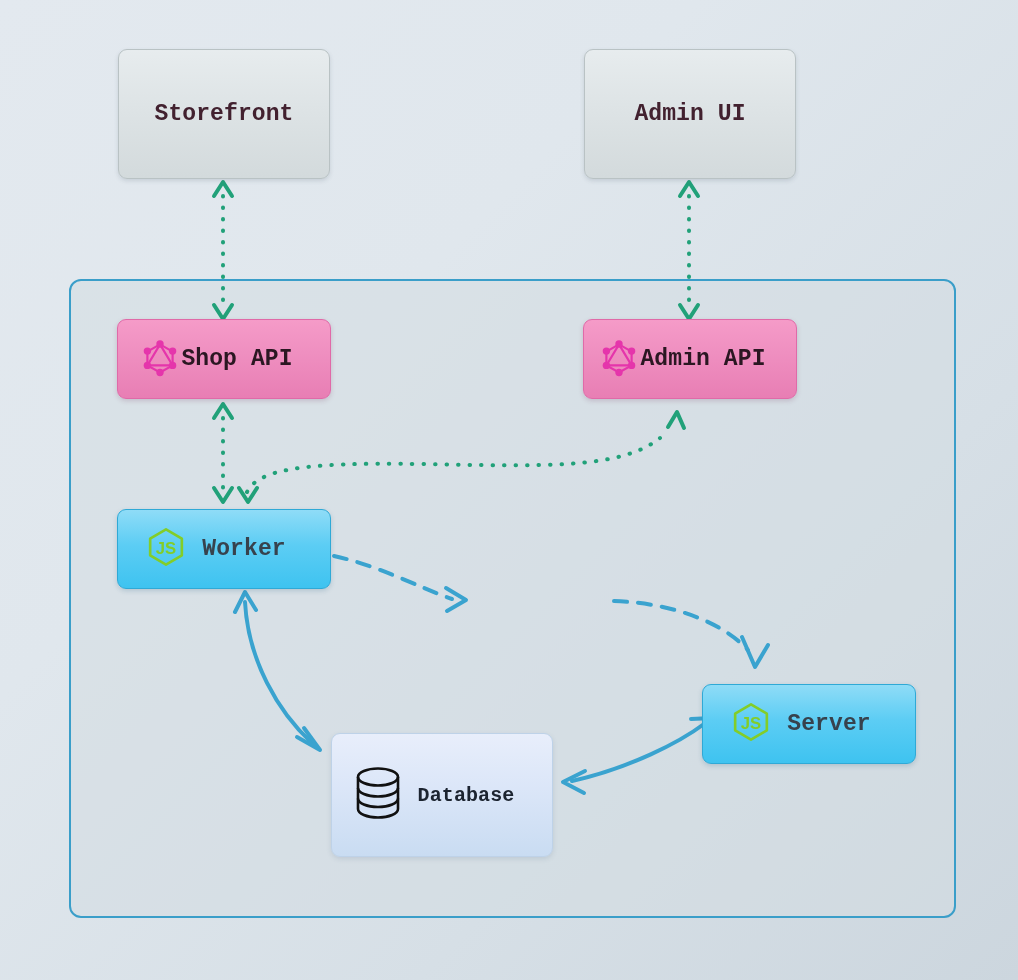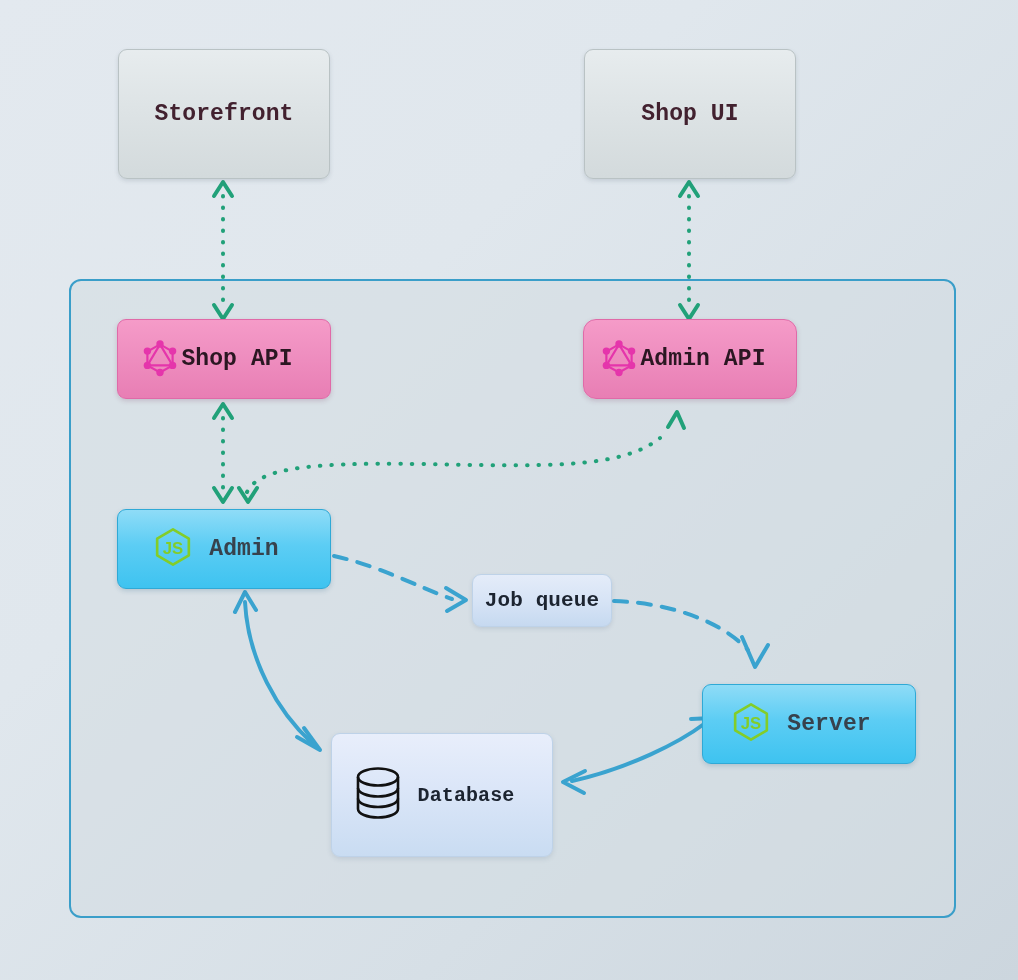--- a/index.html
+++ b/index.html
@@ -166,21 +166,21 @@
         <path d="M 691 719 L 713 718 L 706 737" stroke-width="4"></path>
       </g>
     </g>
   </svg>
 
   <div class="node node-client" style="left:118px; top:49px; width:212px; height:130px;">
     <span class="node-label">Storefront</span>
   </div>
 
   <div class="node node-client" style="left:584px; top:49px; width:212px; height:130px;">
-    <span class="node-label">Shop UI</span>
+    <span class="node-label">Admin UI</span>
   </div>
 
   <div class="node node-api" style="left:117px; top:319px; width:214px; height:80px;">
     <span class="node-icon">
       <svg width="42" height="42" viewBox="0 0 50 50">
         <g stroke="#e535ab" stroke-width="2.6" fill="none">
           <path d="M 25 10 L 40 35 L 10 35 Z"></path>
           <path d="M 25 10 L 10 18.5 L 10 35 L 25 43.5 L 40 35 L 40 18.5 Z"></path>
         </g>
         <g fill="#e535ab">
@@ -189,21 +189,21 @@
           <circle cx="40" cy="35" r="4.4"></circle>
           <circle cx="25" cy="43.5" r="4.4"></circle>
           <circle cx="10" cy="35" r="4.4"></circle>
           <circle cx="10" cy="18" r="4.4"></circle>
         </g>
       </svg>
     </span>
     <span class="node-label">Shop API</span>
   </div>
 
-  <div class="node node-api" style="left:583px; top:319px; width:214px; height:80px;border-radius:13px;">
+  <div class="node node-api" style="left:583px; top:319px; width:214px; height:80px;">
     <span class="node-icon">
       <svg width="42" height="42" viewBox="0 0 50 50">
         <g stroke="#e535ab" stroke-width="2.6" fill="none">
           <path d="M 25 10 L 40 35 L 10 35 Z"></path>
           <path d="M 25 10 L 10 18.5 L 10 35 L 25 43.5 L 40 35 L 40 18.5 Z"></path>
         </g>
         <g fill="#e535ab">
           <circle cx="25" cy="9.5" r="4.4"></circle>
           <circle cx="40" cy="18" r="4.4"></circle>
           <circle cx="40" cy="35" r="4.4"></circle>
@@ -216,36 +216,33 @@
     <span class="node-label">Admin API</span>
   </div>
 
   <div class="node node-service" style="left:117px; top:509px; width:214px; height:80px;">
     <span class="node-icon">
       <svg width="44" height="44" viewBox="0 0 50 50">
         <path d="M 25 5 L 43 15.5 L 43 34.5 L 25 45 L 7 34.5 L 7 15.5 Z" fill="none" stroke="#83cd29" stroke-width="3" stroke-linejoin="round"></path>
         <text x="25" y="32.5" text-anchor="middle" font-family="Liberation Sans, sans-serif" font-size="19" font-weight="bold" fill="#83cd29">JS</text>
       </svg>
     </span>
-    <span class="node-label">Admin</span>
+    <span class="node-label">Worker</span>
   </div>
 
   <div class="node node-service" style="left:702px; top:684px; width:214px; height:80px;">
     <span class="node-icon">
       <svg width="44" height="44" viewBox="0 0 50 50">
         <path d="M 25 5 L 43 15.5 L 43 34.5 L 25 45 L 7 34.5 L 7 15.5 Z" fill="none" stroke="#83cd29" stroke-width="3" stroke-linejoin="round"></path>
         <text x="25" y="32.5" text-anchor="middle" font-family="Liberation Sans, sans-serif" font-size="19" font-weight="bold" fill="#83cd29">JS</text>
       </svg>
     </span>
     <span class="node-label">Server</span>
   </div>
 
-  <div class="node node-queue" style="left:472px; top:574px; width:140px; height:53px;">
-    <span class="node-label">Job queue</span>
-  </div>
 
   <div class="node node-data" style="left:331px; top:733px; width:222px; height:124px;">
     <span class="node-icon">
       <svg width="48" height="56" viewBox="0 0 48 56">
         <g fill="none" stroke="#111111" stroke-width="2.6">
           <ellipse cx="24" cy="12" rx="20" ry="8.5"></ellipse>
           <path d="M 4 12 L 4 44"></path>
           <path d="M 44 12 L 44 44"></path>
           <path d="M 4 44 A 20 8.5 0 0 0 44 44"></path>
           <path d="M 4 23 A 20 8.5 0 0 0 44 23"></path>

